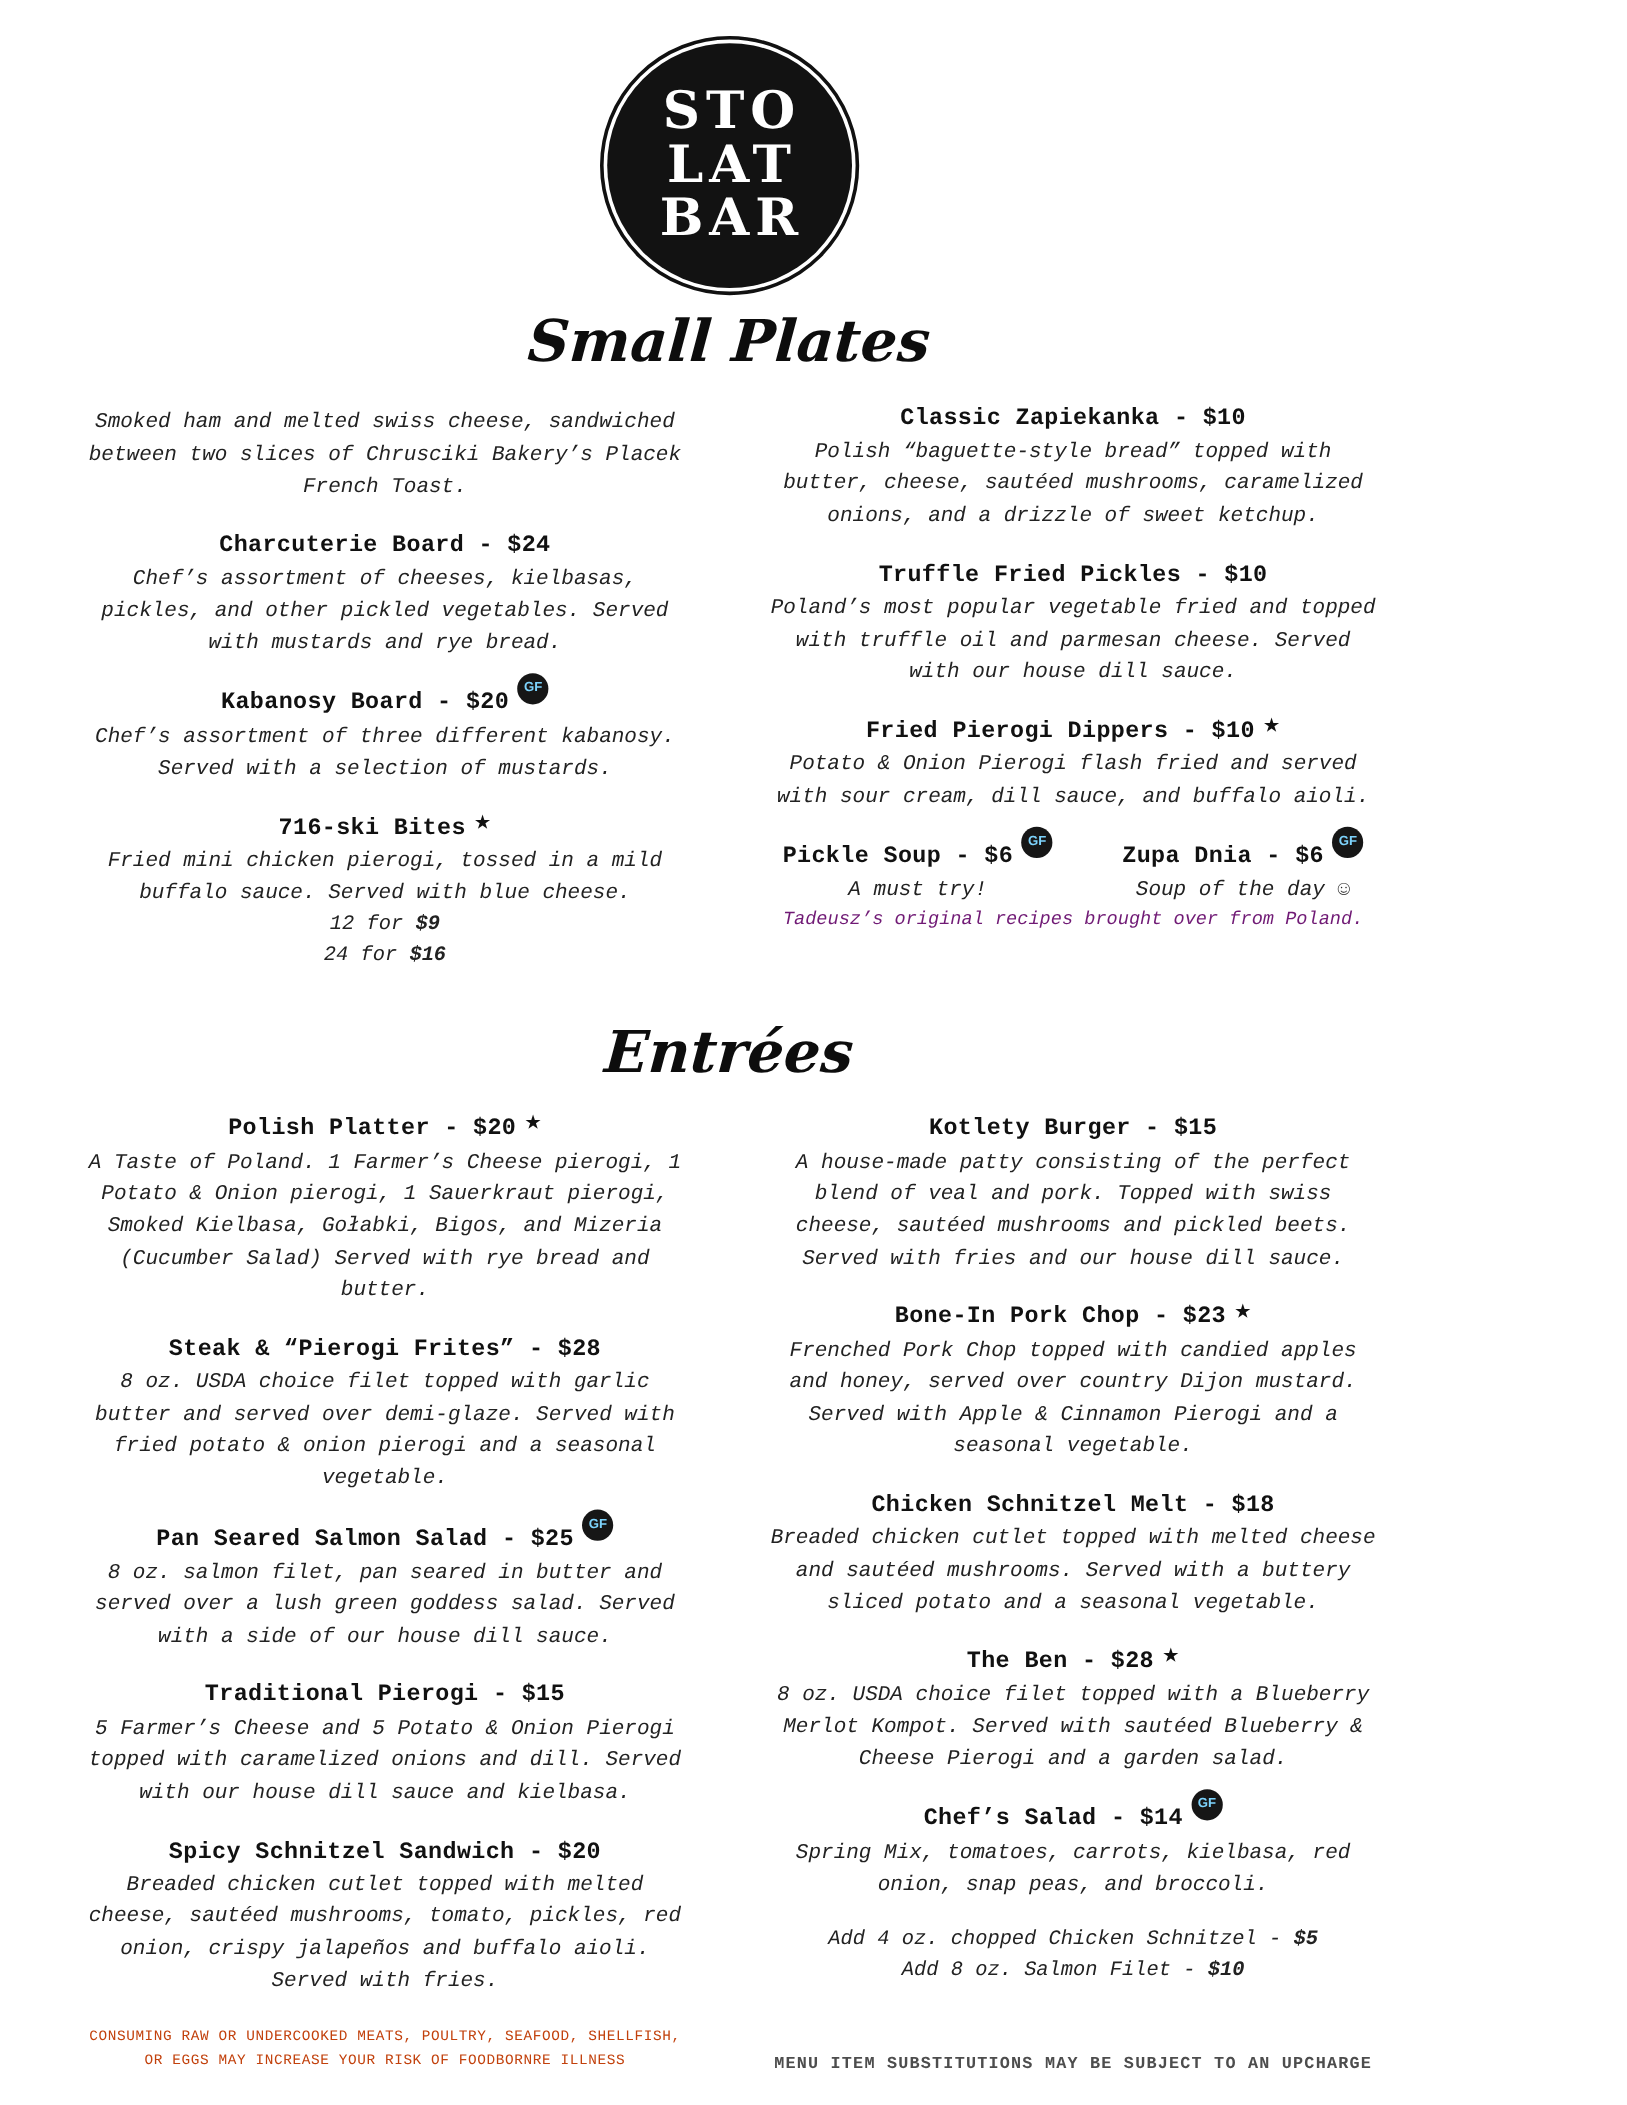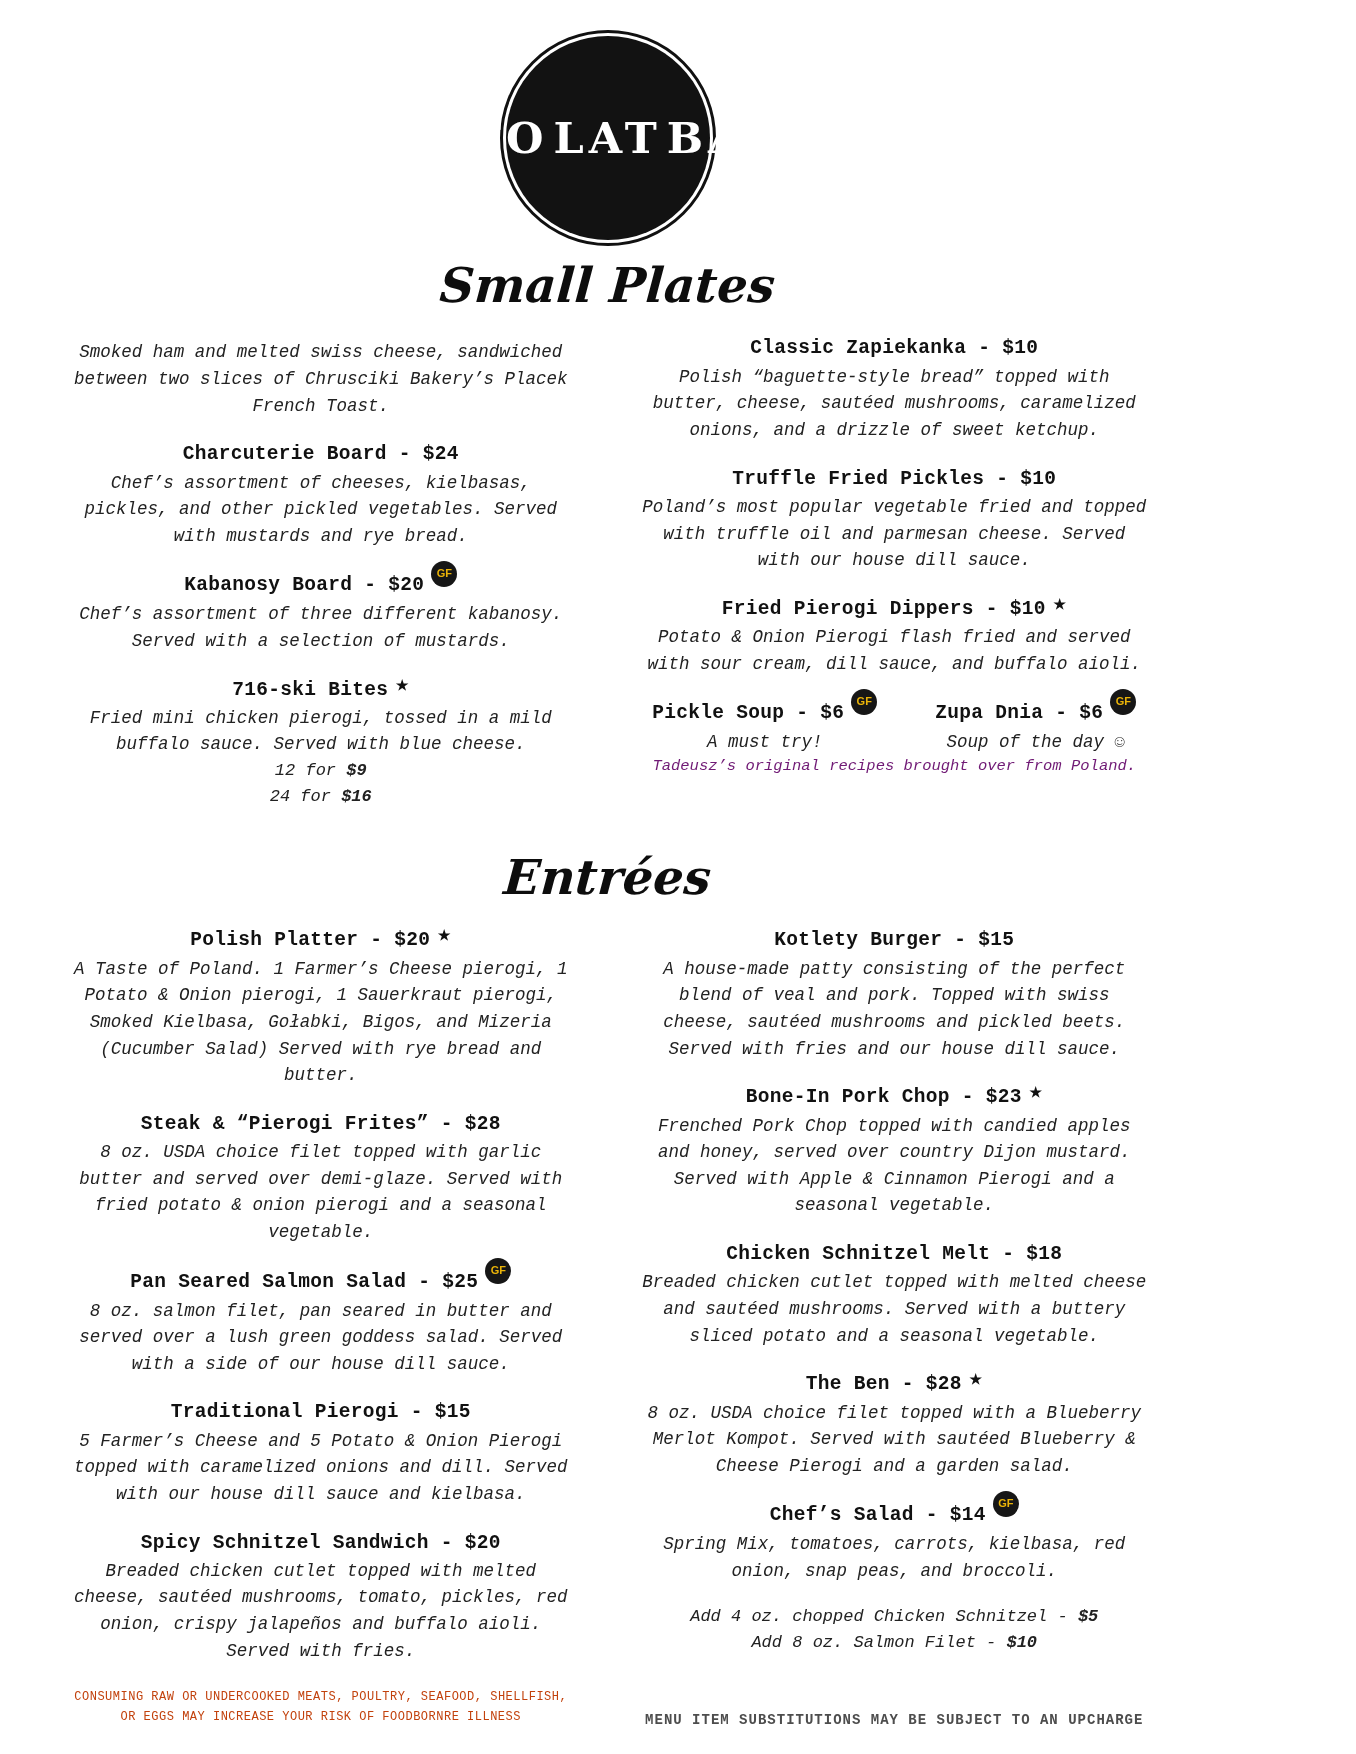--- a/index.html
+++ b/index.html
@@ -15,21 +15,21 @@
 
   
   .logo-wrap { display:flex; justify-content:center; margin-bottom:14px; }
   .logo {
     width:216px; height:216px; border-radius:50%;
     border:3px solid #111; padding:3px; background:#fff;
   }
   .logo-disc {
     width:100%; height:100%; border-radius:50%;
     background:#121212;
-    display:flex; align-items:center; justify-content:center;
+    display:flex; flex-direction:column; align-items:center; justify-content:center;
   }
   .logo-line {
     font-family:"DejaVu Serif","Liberation Serif",serif;
     font-weight:700; font-size:43px; line-height:1.04;
     color:#ffffff; letter-spacing:5px; text-indent:5px;
   }
 
   
   .script-title {
     text-align:center;
@@ -59,21 +59,21 @@
   .iextra .xprice { font-weight:700; }
   .extras.gap { margin-top:20px; }
 
   .star {
     display:inline-block; font-size:23px; line-height:1;
     position:relative; top:-4px; margin-left:7px; font-style:normal;
   }
   .gf {
     display:inline-flex; align-items:center; justify-content:center;
     width:26px; height:26px; border-radius:50%;
-    background:#161616; color:#eab308;
+    background:#161616; color:#7dd3fc;
     position:relative; top:-11px; margin-left:7px;
     vertical-align:middle;
   }
   .gf-txt {
     font-family:"Liberation Sans","DejaVu Sans",sans-serif;
     font-size:11px; font-weight:700; letter-spacing:0px;
   }
 
   .pairwrap { margin-bottom:23px; }
   .pair { display:flex; justify-content:center; gap:58px; }

